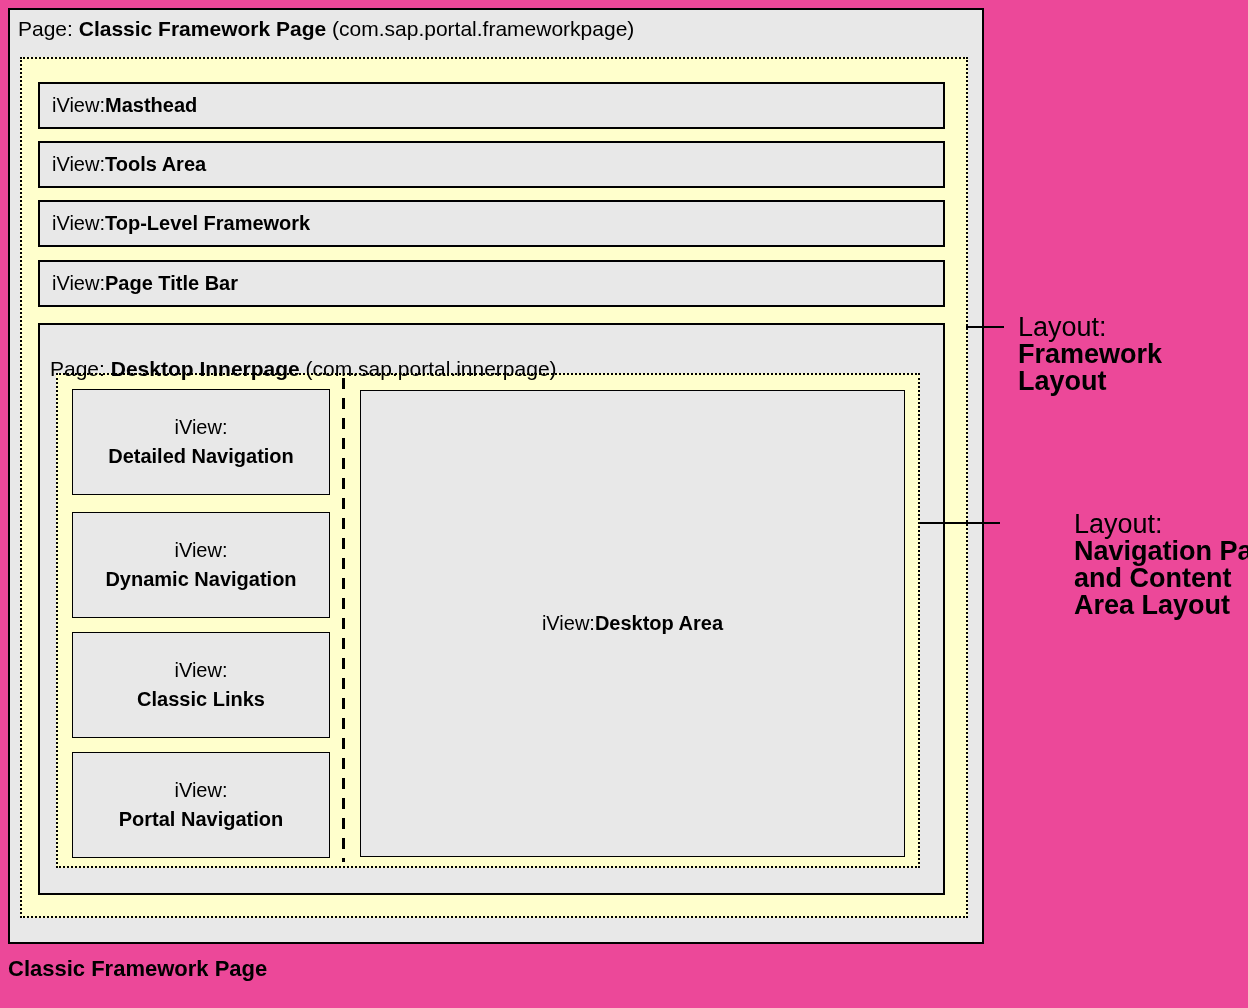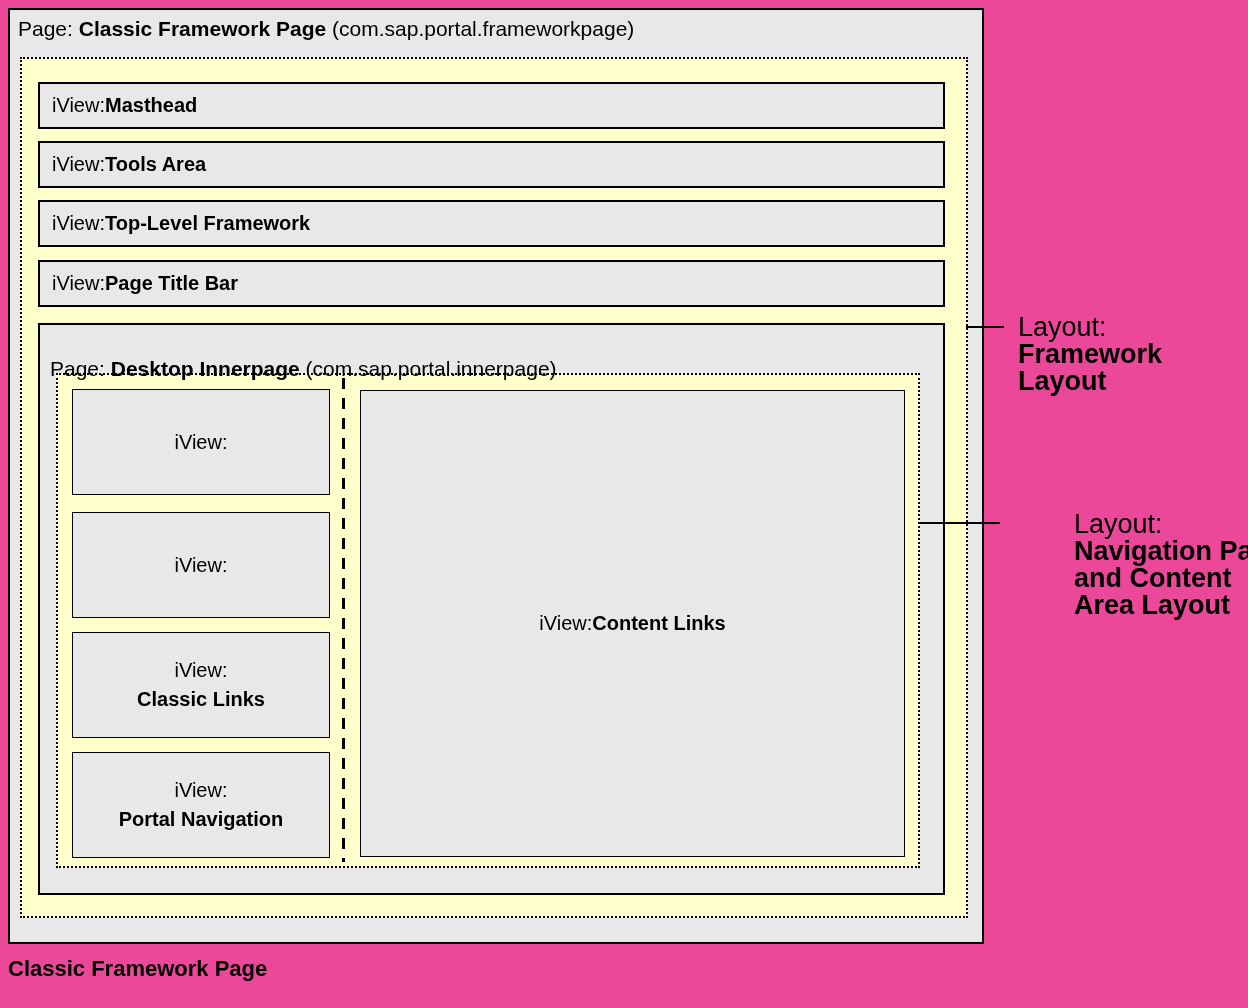--- a/index.html
+++ b/index.html
@@ -150,38 +150,40 @@
   </div>
 
   <div class="abs innerpage-box"></div>
   <div class="abs yellow-region inner-yellow"></div>
   <div class="abs innerpage-title">
     <span>Page: </span><span class="bold">Desktop Innerpage</span><span> (com.sap.portal.innerpage)</span>
   </div>
 
   <div class="abs nav-box nav-box-1">
     <span>iView:</span>
+    <span class="bold">Detailed Navigation</span>
   </div>
   <div class="abs nav-box nav-box-2">
     <span>iView:</span>
+    <span class="bold">Dynamic Navigation</span>
   </div>
   <div class="abs nav-box nav-box-3">
     <span>iView:</span>
     <span class="bold">Classic Links</span>
   </div>
   <div class="abs nav-box nav-box-4">
     <span>iView:</span>
     <span class="bold">Portal Navigation</span>
   </div>
 
   <div class="abs divider"></div>
 
   <div class="abs content-box">
     <span>iView: </span>
-      <span class="bold">Content Links</span>
+      <span class="bold">Desktop Area</span>
   </div>
 
   <div class="abs connector connector-1"></div>
   <div class="abs connector connector-2"></div>
 
   <div class="abs annotation annotation-1">
     <span>Layout: </span><span class="bold">Framework Layout</span>
   </div>
   <div class="abs annotation annotation-2">
     <span>Layout: </span><span class="bold">Navigation Panel and Content Area Layout</span>

